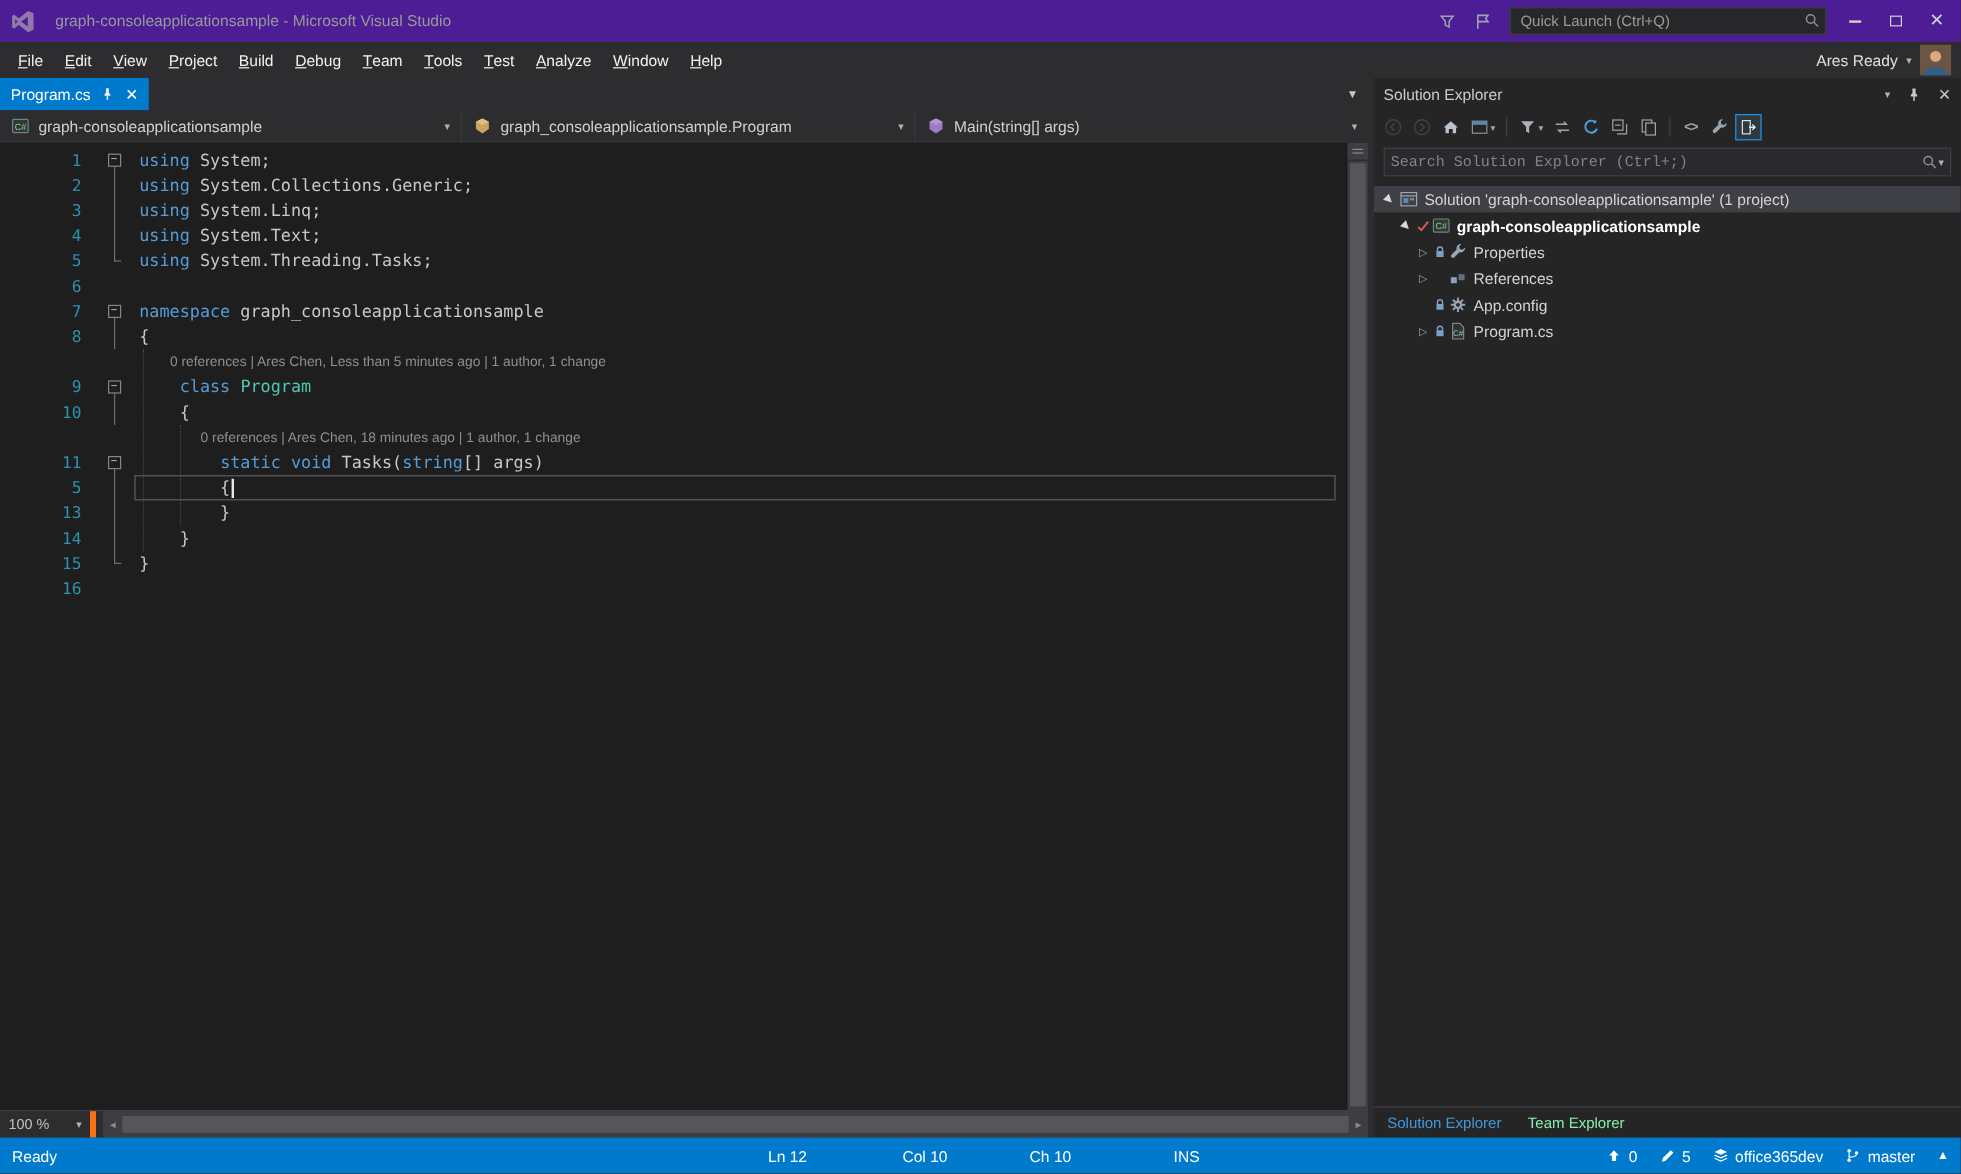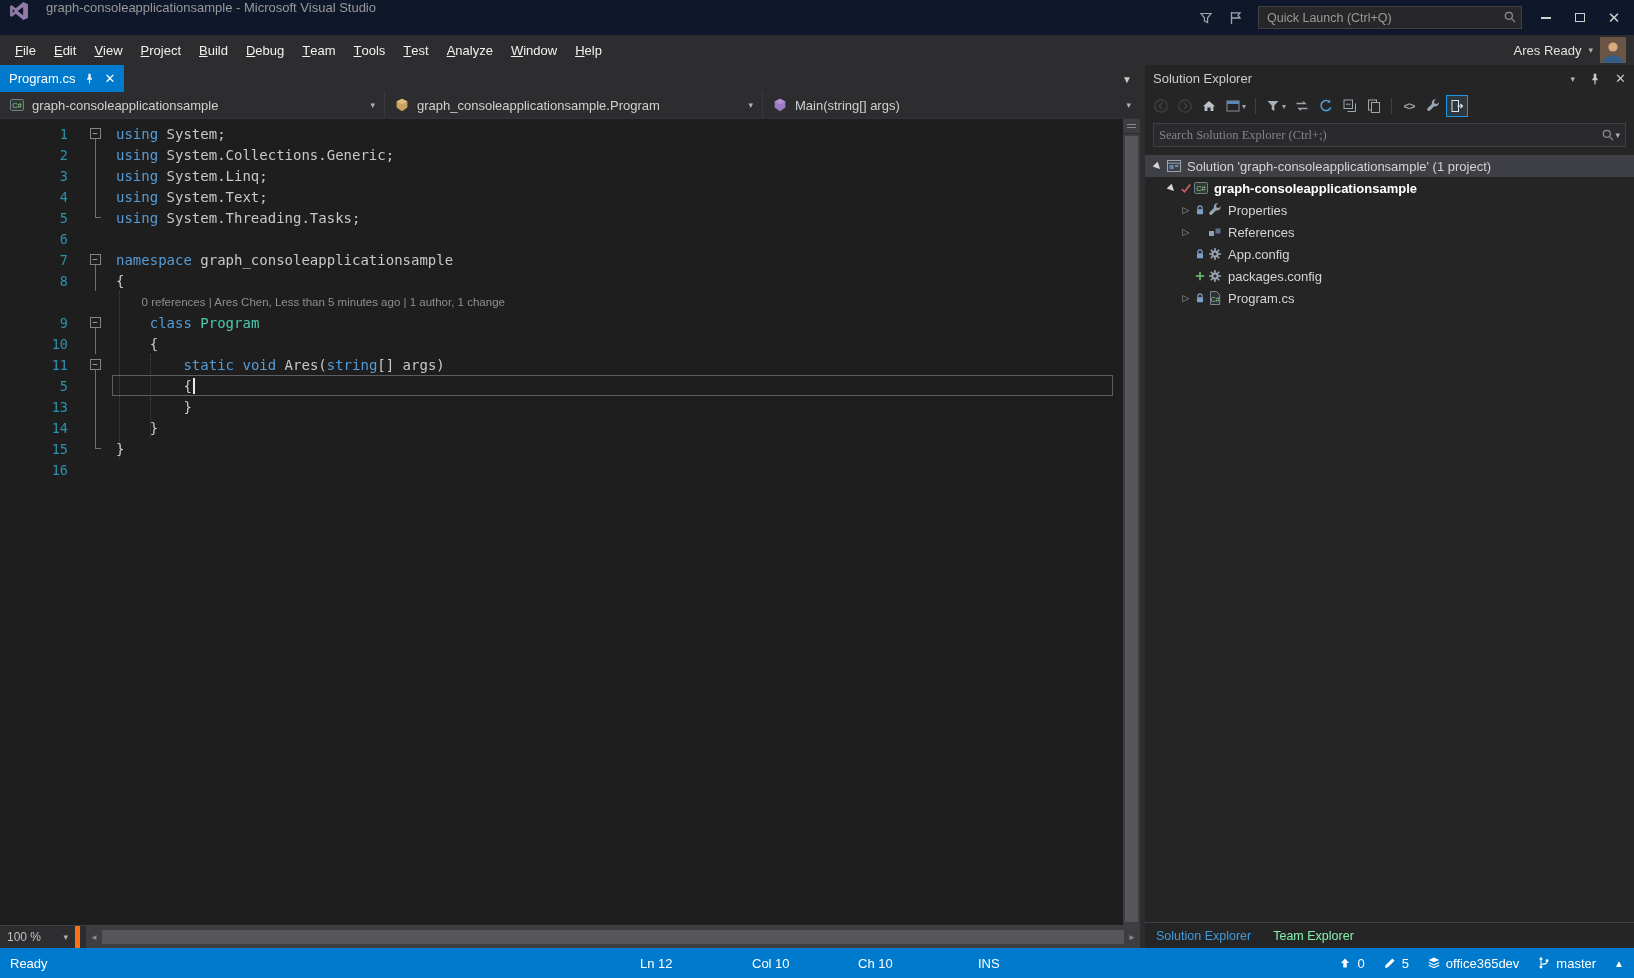--- a/index.html
+++ b/index.html
@@ -1,21 +1,21 @@
 <!DOCTYPE html>
 <html><head>
 <meta charset="utf-8">
 <style>
 *{margin:0;padding:0;box-sizing:border-box}
 html,body{width:1634px;height:978px;overflow:hidden;background:#2d2d30;font-family:"Liberation Sans",sans-serif;font-size:13px;color:#ccc}
 .app{width:1634px;height:978px;display:flex;flex-direction:column}
 svg{display:block}
 .i20{width:22px;height:22px}.i16{width:16px;height:16px}.i14{width:14px;height:14px}.i12{width:12px;height:12px}
 
-.titlebar{height:35px;flex:none;display:flex;align-items:flex-start;position:relative;background:#0f172a}
+.titlebar{height:35px;flex:none;display:flex;align-items:center;position:relative;background:#4c1d95}
 .vslogo{margin-left:8px}
 .title-text{color:#999;margin-left:16px;font-size:13px}
 .tb-right{position:absolute;right:0;top:0;height:35px;display:flex;align-items:center;gap:14px;padding-right:10px}
 .qlwrap{position:relative}
 .ql{width:264px;height:23px;background:#27272a;border:1px solid #3f3f44;color:#a6a6a6;padding:0 24px 0 8px;font-family:"Liberation Sans",sans-serif;font-size:12.5px;outline:none}
 .ql::placeholder{color:#9a9a9a}
 .ql-search{position:absolute;right:5px;top:4px}
 .winbtn{color:#d0d0d0;display:flex;align-items:center;justify-content:center;width:20px;height:20px}
 .ic-min{width:10px;height:2px;background:#d0d0d0}
 .ic-max{width:10px;height:9px;border:1px solid #d0d0d0}
@@ -80,21 +80,21 @@
 .se-header .ttl{font-size:13px}
 .se-hicons{margin-left:auto;display:flex;align-items:center;gap:13px;color:#c5c5c5}
 .se-toolbar{height:28px;flex:none;display:flex;align-items:center;padding:0 5px;gap:2px}
 .tbtn{min-width:22px;height:22px;display:flex;align-items:center;justify-content:center;border:1px solid transparent;padding:0 2px}
 .tbtn.active{border-color:#1c97ea;background:#30383f}
 .tbtn.disabled{opacity:.5}
 .tbtn .dd{font-size:8px;color:#9da5ae;margin-left:1px}
 .tsep{width:1px;height:16px;background:#3f3f46;margin:0 4px}
 .ic-txt{color:#9da5ae;font-size:11px;font-weight:bold;letter-spacing:-1px}
 .se-search{margin:3px 8px 6px 8px;height:24px;flex:none;background:#2a2a2e;border:1px solid #3f3f46;display:flex;align-items:center;padding:0 5px}
-.se-search input{flex:1;background:transparent;border:none;outline:none;color:#cccccc;font-family:Liberation Serif, serif;font-size:12.5px}
+.se-search input{flex:1;background:transparent;border:none;outline:none;color:#cccccc;font-family:Liberation Mono, monospace;font-size:12.5px}
 .se-search input::placeholder{color:#848484}
 .se-tree{flex:1;overflow:hidden;padding-top:2px}
 .trow{height:22px;display:flex;align-items:center}
 .trow.selected{background:#3f3f46}
 .arr{width:14px;flex:none;display:inline-flex;justify-content:center;color:#9da5ae;font-size:9px}
 .arr.open{color:#d8d8d8;transform:rotate(45deg)}
 .badge{width:13px;flex:none;display:inline-flex;justify-content:center}
 .ticon{width:18px;flex:none;display:inline-flex;justify-content:center}
 .tlabel{margin-left:4px;color:#d4d4d4;font-size:13px;white-space:nowrap}
 .tlabel.bold{color:#ffffff;font-weight:bold}
@@ -304,26 +304,31 @@
               <div class="cbody"><span class="tok-p">    </span><span class="tok-k">class</span><span class="tok-p"> </span><span class="tok-t">Program</span></div>
             </div>
             <div class="crow">
               <div class="lnum">10</div>
               <div class="fold">
                 <span class="fline"></span>
               </div>
               <div class="cbody"><span class="tok-p">    {</span></div>
             </div>
             <div class="crow">
+              <div class="lnum"></div>
+              <div class="fold"></div>
+              <div class="cbody"><span class="lens" style="margin-left: 8ch;">0 references | Ares Chen, 18 minutes ago | 1 author, 1 change</span></div>
+            </div>
+            <div class="crow">
               <div class="lnum">11</div>
               <div class="fold">
                 <span class="fhalf"></span>
                 <span class="fbox">−</span>
               </div>
-              <div class="cbody"><span class="tok-p">        </span><span class="tok-k">static</span><span class="tok-p"> </span><span class="tok-k">void</span><span class="tok-p"> Ares(</span><span class="tok-k">string</span><span class="tok-p">[] args)</span></div>
+              <div class="cbody"><span class="tok-p">        </span><span class="tok-k">static</span><span class="tok-p"> </span><span class="tok-k">void</span><span class="tok-p"> Tasks(</span><span class="tok-k">string</span><span class="tok-p">[] args)</span></div>
             </div>
             <div class="crow current">
               <div class="lnum">5</div>
               <div class="fold">
                 <span class="fline"></span>
               </div>
               <div class="cbody"><span class="tok-p">        {</span><span class="caret"></span><span class="curb"></span></div>
             </div>
             <div class="crow">
               <div class="lnum">13</div>
@@ -539,38 +544,20 @@
             <span class="ticon">
               <svg class="i16" viewBox="0 0 16 16">
                 <g stroke="#97a4b1" stroke-width="1.6">
                   <path d="M8 2v12M2 8h12M3.8 3.8l8.4 8.4M12.2 3.8 3.8 12.2"></path>
                 </g>
                 <circle cx="8" cy="8" r="3.6" fill="#97a4b1"></circle>
                 <circle cx="8" cy="8" r="1.6" fill="#252526"></circle>
               </svg>
             </span>
             <span class="tlabel">App.config</span>
-          </div>
-          <div class="trow" style="padding-left: 34px;">
-            <span class="arr"></span>
-            <span class="badge">
-              <svg class="i12" viewBox="0 0 16 16">
-                <path d="M8 2.5v11M2.5 8h11" stroke="#74c274" stroke-width="2"></path>
-              </svg>
-            </span>
-            <span class="ticon">
-              <svg class="i16" viewBox="0 0 16 16">
-                <g stroke="#97a4b1" stroke-width="1.6">
-                  <path d="M8 2v12M2 8h12M3.8 3.8l8.4 8.4M12.2 3.8 3.8 12.2"></path>
-                </g>
-                <circle cx="8" cy="8" r="3.6" fill="#97a4b1"></circle>
-                <circle cx="8" cy="8" r="1.6" fill="#252526"></circle>
-              </svg>
-            </span>
-            <span class="tlabel">packages.config</span>
           </div>
           <div class="trow" style="padding-left: 34px;">
             <span class="arr">▷</span>
             <span class="badge">
               <svg class="i12" viewBox="0 0 16 16">
                 <path d="M5.2 7V5.2a2.8 2.8 0 0 1 5.6 0V7" fill="none" stroke="#7aa0c8" stroke-width="1.6"></path>
                 <rect x="4" y="7" width="8" height="6.5" rx="0.5" fill="#7aa0c8"></rect>
               </svg>
             </span>
             <span class="ticon">

